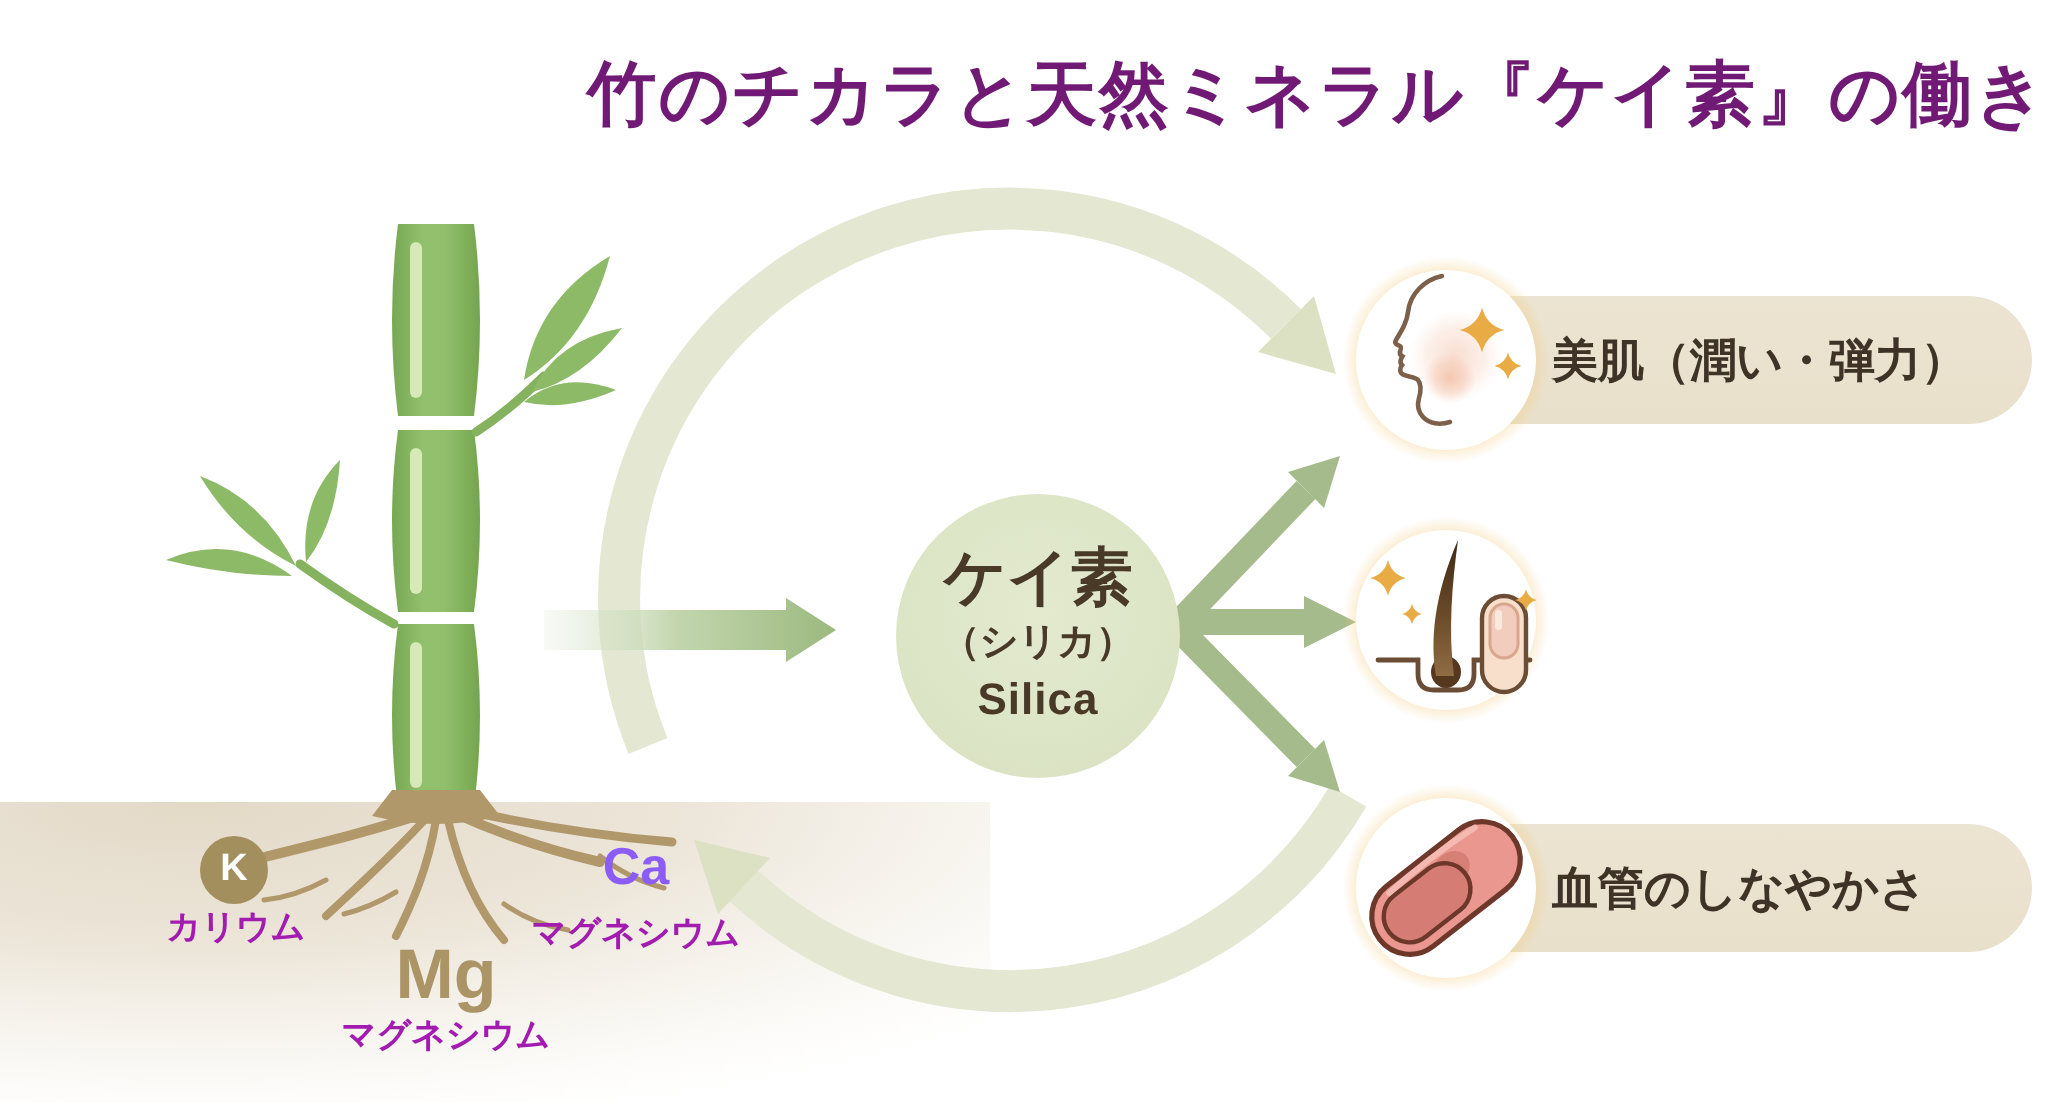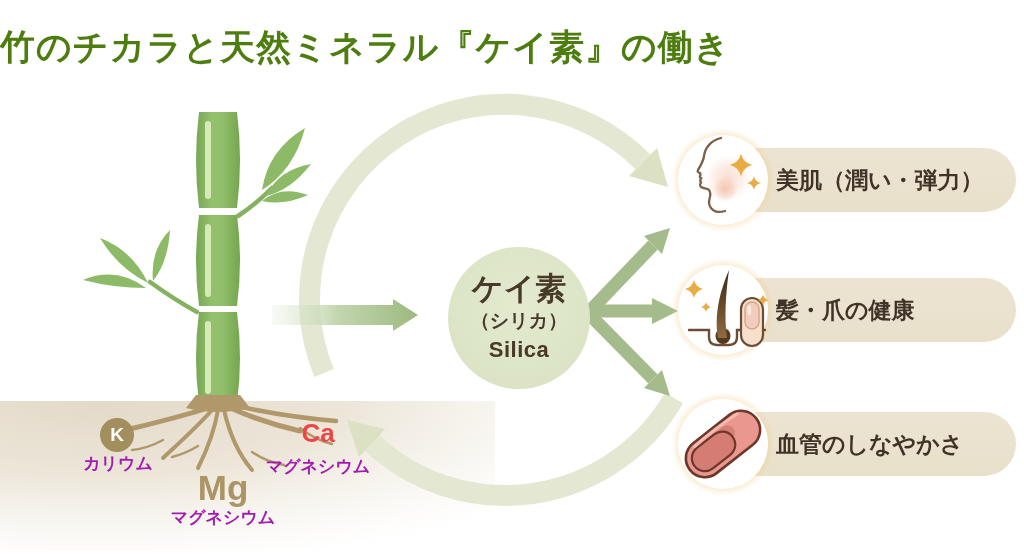--- a/index.html
+++ b/index.html
@@ -2,22 +2,22 @@
 <html><head>
 <meta charset="utf-8">
 <style>
   html,body{margin:0;padding:0;background:#ffffff;}
   .stage{
     position:relative;width:1024px;height:559px;overflow:hidden;background:#fff;
     font-family:"Liberation Sans","DejaVu Sans",sans-serif;
   }
   .bg-svg{position:absolute;left:0;top:0;z-index:1;}
   .title{
-    position:absolute;left:0;top:24px;width:1024px;text-align:left;z-index:3;
-    font-size:35px;font-weight:bold;color:#4d7c0f;letter-spacing:1px;
+    position:absolute;left:0;top:24px;width:1024px;text-align:right;z-index:3;
+    font-size:35px;font-weight:bold;color:#701a75;letter-spacing:1px;
   }
   
   .silica{
     position:absolute;left:448px;top:247px;width:142px;height:142px;border-radius:50%;
     background:radial-gradient(circle at 50% 42%,#e3eace 0%,#dde5c7 60%,#d6dfbe 100%);
     z-index:3;display:flex;flex-direction:column;align-items:center;justify-content:center;
     color:#493a27;text-align:center;
   }
   .silica .l1{font-size:31px;font-weight:bold;line-height:1.05;}
   .silica .l2{font-size:19px;font-weight:bold;margin-top:2px;}
@@ -41,21 +41,21 @@
   .disc{position:absolute;left:13px;top:13px;width:90px;height:90px;border-radius:50%;background:#fff;}
   .iconwrap svg{position:absolute;left:10px;top:10px;}
   
   .min-label{position:absolute;z-index:3;font-weight:bold;color:#a21caf;font-size:17px;white-space:nowrap;transform:translateX(-50%);}
   .k-badge{
     position:absolute;left:100px;top:418px;width:34px;height:34px;border-radius:50%;
     background:#a28f5d;color:#fff;font-weight:bold;font-size:19px;z-index:3;
     display:flex;align-items:center;justify-content:center;
   }
   .sym{position:absolute;z-index:3;font-weight:bold;white-space:nowrap;transform:translateX(-50%);}
-  .sym-ca{left:318px;top:418px;font-size:26px;color:#ef4444;}
+  .sym-ca{left:318px;top:418px;font-size:26px;color:#8b5cf6;}
   .sym-mg{left:223px;top:468px;font-size:35px;color:#ab9465;}
   .name-k{left:118px;top:452px;}
   .name-ca{left:318px;top:455px;}
   .name-mg{left:223px;top:506px;}
 </style>
 </head>
 <body>
 
 <div class="stage">
 
@@ -168,23 +168,20 @@
                  C33.6,70.4 34,73.6 36.4,76.4 C39.6,80 45,80.6 50,79" fill="none" stroke="#7d6049" stroke-width="2.3" stroke-linecap="round"></path>
         <g fill="#e9ac45">
           <path transform="translate(66,33) scale(1.25)" d="M0,-9 Q1.8,-1.8 9,0 Q1.8,1.8 0,9 Q-1.8,1.8 -9,0 Q-1.8,-1.8 0,-9 Z"></path>
           <path transform="translate(79,51) scale(0.75)" d="M0,-9 Q1.8,-1.8 9,0 Q1.8,1.8 0,9 Q-1.8,1.8 -9,0 Q-1.8,-1.8 0,-9 Z"></path>
         </g>
       </svg>
     </div>
   </div>
 
   <div class="benefit b2">
-    <div class="pill">
-      <span>髪・爪の健康</span>
-    </div>
     <div class="iconwrap">
       <div class="disc"></div>
       <svg width="96" height="96" viewBox="0 0 96 96">
         <defs>
           <linearGradient id="gHair" x1="0" y1="8" x2="0" y2="76" gradientUnits="userSpaceOnUse">
             <stop offset="0" stop-color="#3e2b16"></stop>
             <stop offset="0.55" stop-color="#6b4a28"></stop>
             <stop offset="1" stop-color="#8f6c42"></stop>
           </linearGradient>
         </defs>

